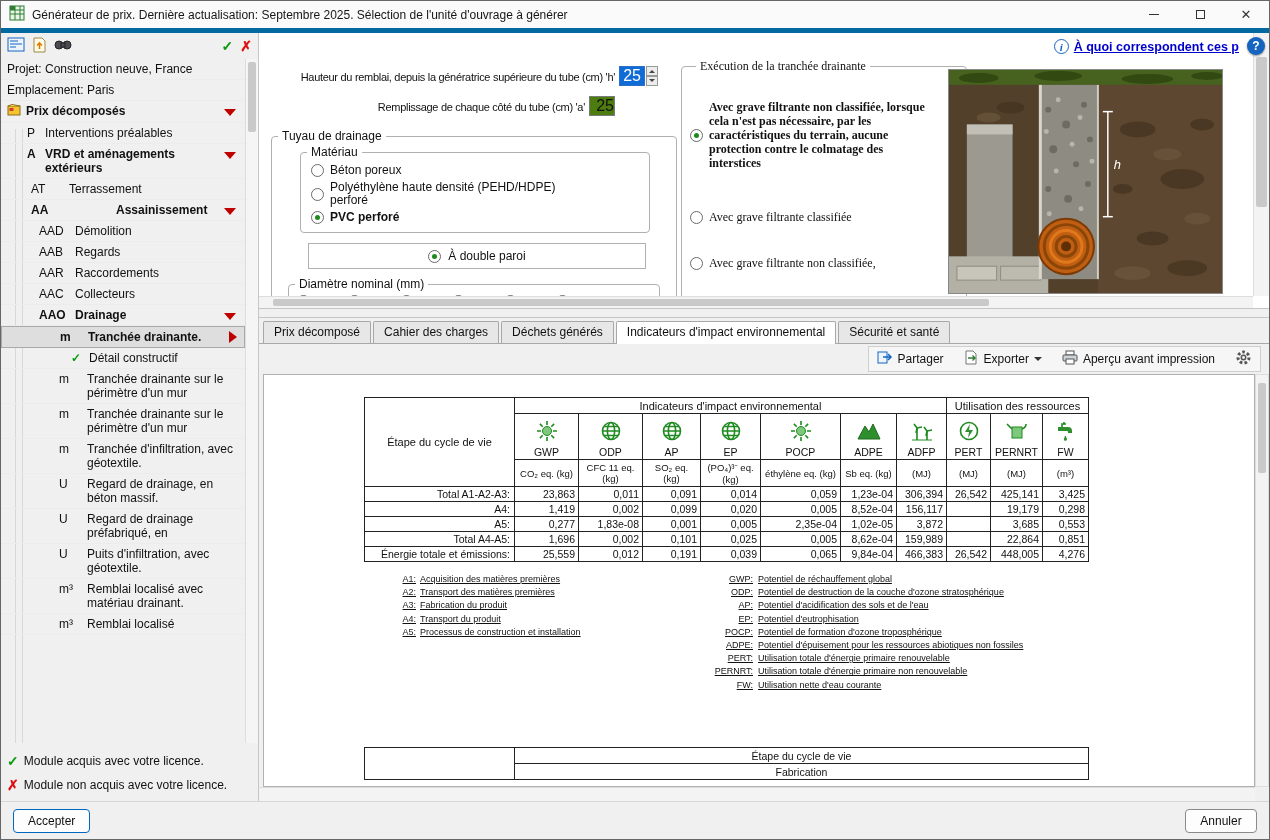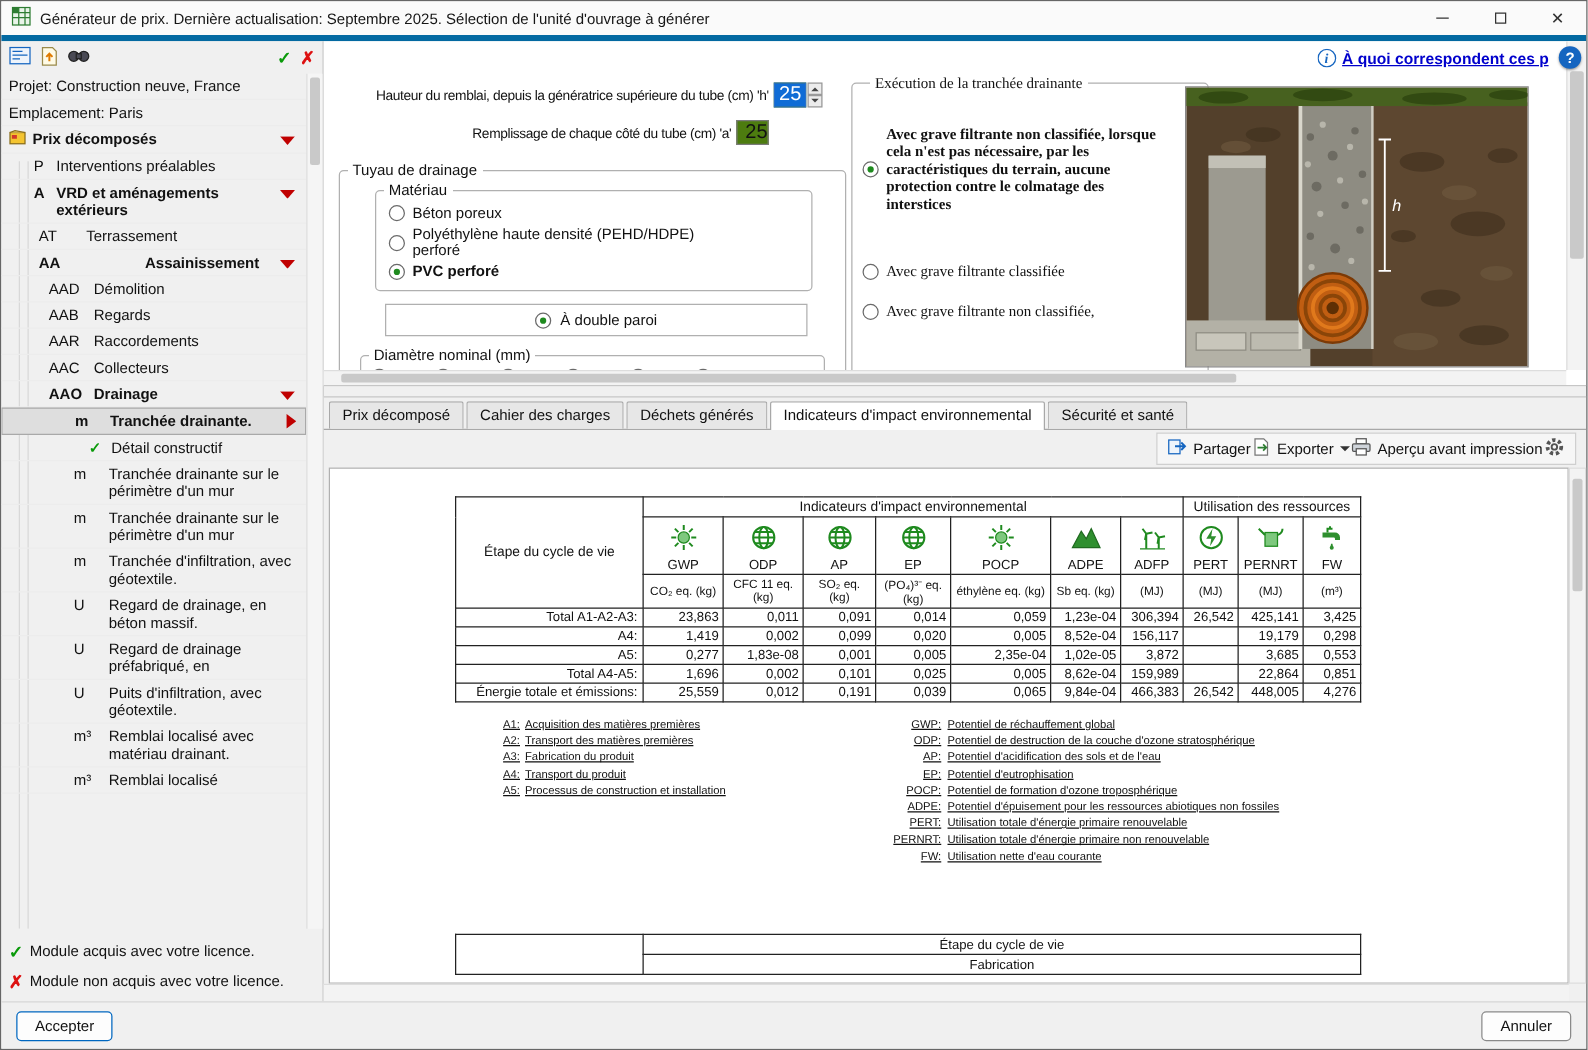--- a/index.html
+++ b/index.html
@@ -68,33 +68,33 @@
   .fs-mat { margin:2px 26px 0 28px; height:88px; padding-top:3px; }
   .fs-mat .opt { padding:2px 0 2px 10px; line-height:13px; }
   .fs-mat .opt span.txt { max-width:262px; display:inline-block; }
   .dbl-box { margin:10px 30px 0 36px; height:26px; border:1px solid #b0b0b0; display:flex; align-items:center; justify-content:center; gap:7px; }
   .fs-diam { margin:8px 0 0 16px; width:372px; height:46px; }
   .fs-diam .row { display:flex; gap:13px; padding:3px 0 0 8px; }
   .fs-exec { position:absolute; left:422px; top:26px; width:286px; height:286px; padding:12px 8px 0 8px; overflow:hidden;font-family:Liberation Serif, serif; }
   .fs-exec .opt { align-items:center; line-height:14px; margin-bottom:0; }
   .fs-exec .o1 { margin-top:14px; }
   .fs-exec .o2 { margin-top:40px; }
-  .fs-exec .o3 { margin-top:18px; }
+  .fs-exec .o3 { margin-top:32px; }
   .trench { position:absolute; left:689px; top:36px; width:275px; height:225px; border:1px solid #888; }
   .info-icon { width:15px; height:15px; border-radius:50%; border:1.5px solid #1565c0; color:#1565c0; font-family:"Liberation Serif",serif; font-style:italic; font-weight:bold; font-size:11px; display:inline-flex; align-items:center; justify-content:center; flex:none; }
 
   .help-btn { position:absolute; top:36px; right:4px; width:18px; height:18px; border-radius:50%; background:#1565c0; color:#fff; font-weight:bold; display:flex; align-items:center; justify-content:center; font-size:12px; box-shadow:0 1px 2px rgba(0,0,0,.4); z-index:5; }
 
   
   .bottom-panel { position:absolute; left:258px; top:316px; right:0; bottom:38px; background:#f0f0f0; border-top:1px solid #c6c6c6; display:flex; flex-direction:column; }
   .tabs { height:26px; display:flex; align-items:flex-end; padding:2px 0 0 4px; border-bottom:1px solid #a8a8a8; }
   .tab { padding:3px 10px 4px 10px; border:1px solid #a8a8a8; border-bottom:none; background:#e7e7e7; margin-right:2px; border-radius:2px 2px 0 0; font-size:12px; white-space:nowrap; }
   .tab.active { background:#fff; position:relative; top:1px; padding-bottom:5px; }
   .doc-toolbar { height:30px; position:relative; }
-  .tb-box { position:absolute; right:8px; top:2px; height:26px; border:1px solid #cfcfcf; background:#f6f6f6; display:flex; align-items:center; gap:1px; padding:0 8px; }
+  .tb-box { position:absolute; right:8px; top:2px; height:26px; border:1px solid #cfcfcf; background:#f6f6f6; display:flex; align-items:center; gap:20px; padding:0 8px; }
   .tb-item { display:flex; align-items:center; gap:5px; white-space:nowrap; }
   .caret { width:0; height:0; border:4px solid transparent; border-top-color:#333; margin-top:4px; }
   .doc-wrap { flex:1; display:flex; min-height:0; }
   .doc { flex:1; background:#fff; border:1px solid #b0b0b0; margin:0 0 0 4px; position:relative; overflow:hidden; }
   .doc-sb { width:14px; background:#f3f3f3; border:1px solid #ddd; position:relative; }
   .bp-hscroll { height:14px; position:relative; background:#f3f3f3; border-top:1px solid #ddd; margin-right:14px; }
 
   
   table.impact { border-collapse:collapse; position:absolute; left:100px; top:22px; table-layout:fixed; }
   table.impact th, table.impact td { border:1px solid #222; padding:1px 3px; font-weight:normal; }

